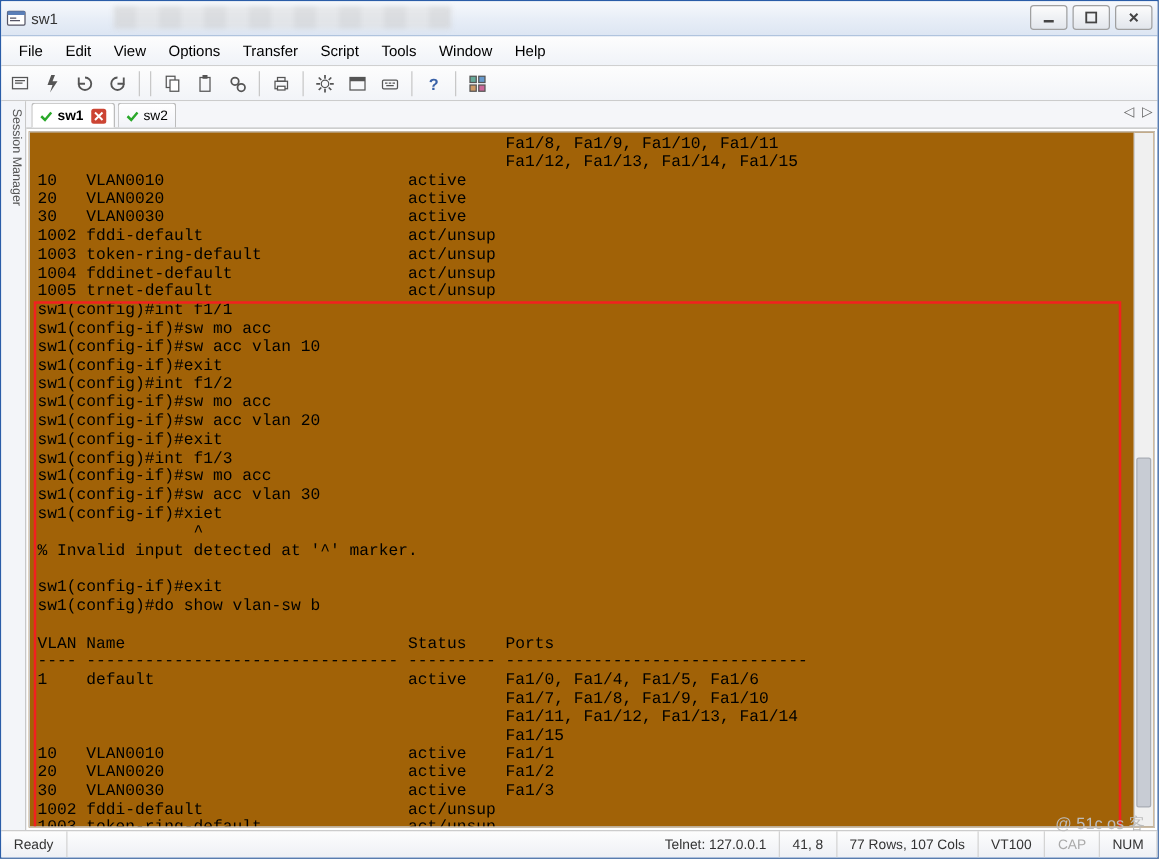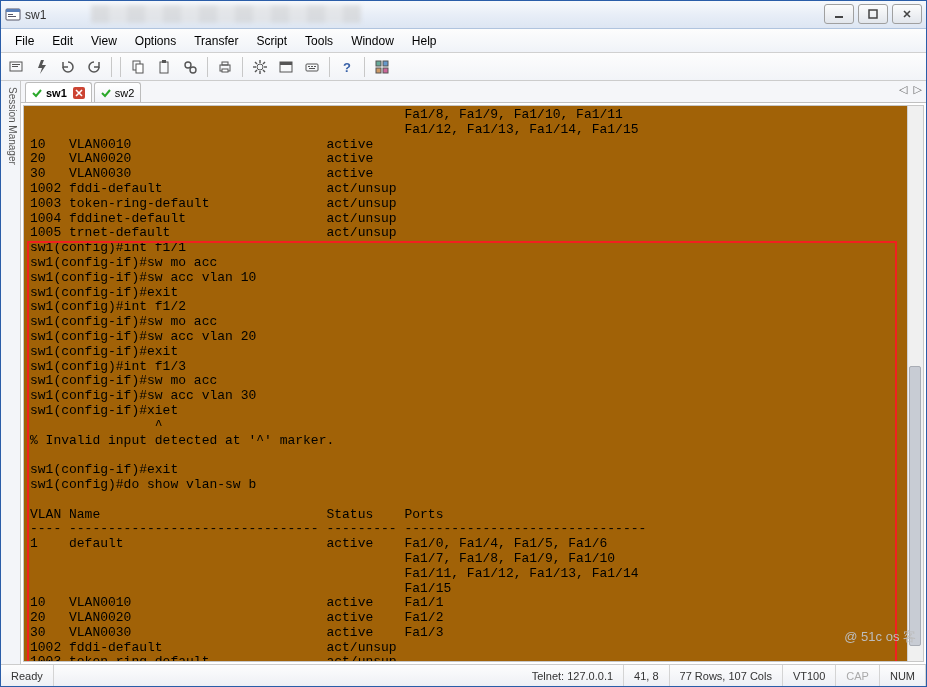--- a/index.html
+++ b/index.html
@@ -448,13 +448,13 @@
 <div class="statusbar">
   <div class="cell">Ready</div>
   <div class="spacer"></div>
   <div class="cell">Telnet: 127.0.0.1</div>
   <div class="cell">41, 8</div>
   <div class="cell">77 Rows, 107 Cols</div>
   <div class="cell">VT100</div>
   <div class="cell" style="color:#aaa">CAP</div>
   <div class="cell">NUM</div>
 </div>
-<div class="watermark" style="position:absolute; right:10px; bottom:40px; color:#bdbdbd; font-size:13px;">@ 51c os 客</div>
+<div class="watermark" style="position:absolute; right:10px; bottom:18px; color:#bdbdbd; font-size:13px;">@ 51c os 客</div>
 
 </body></html>

